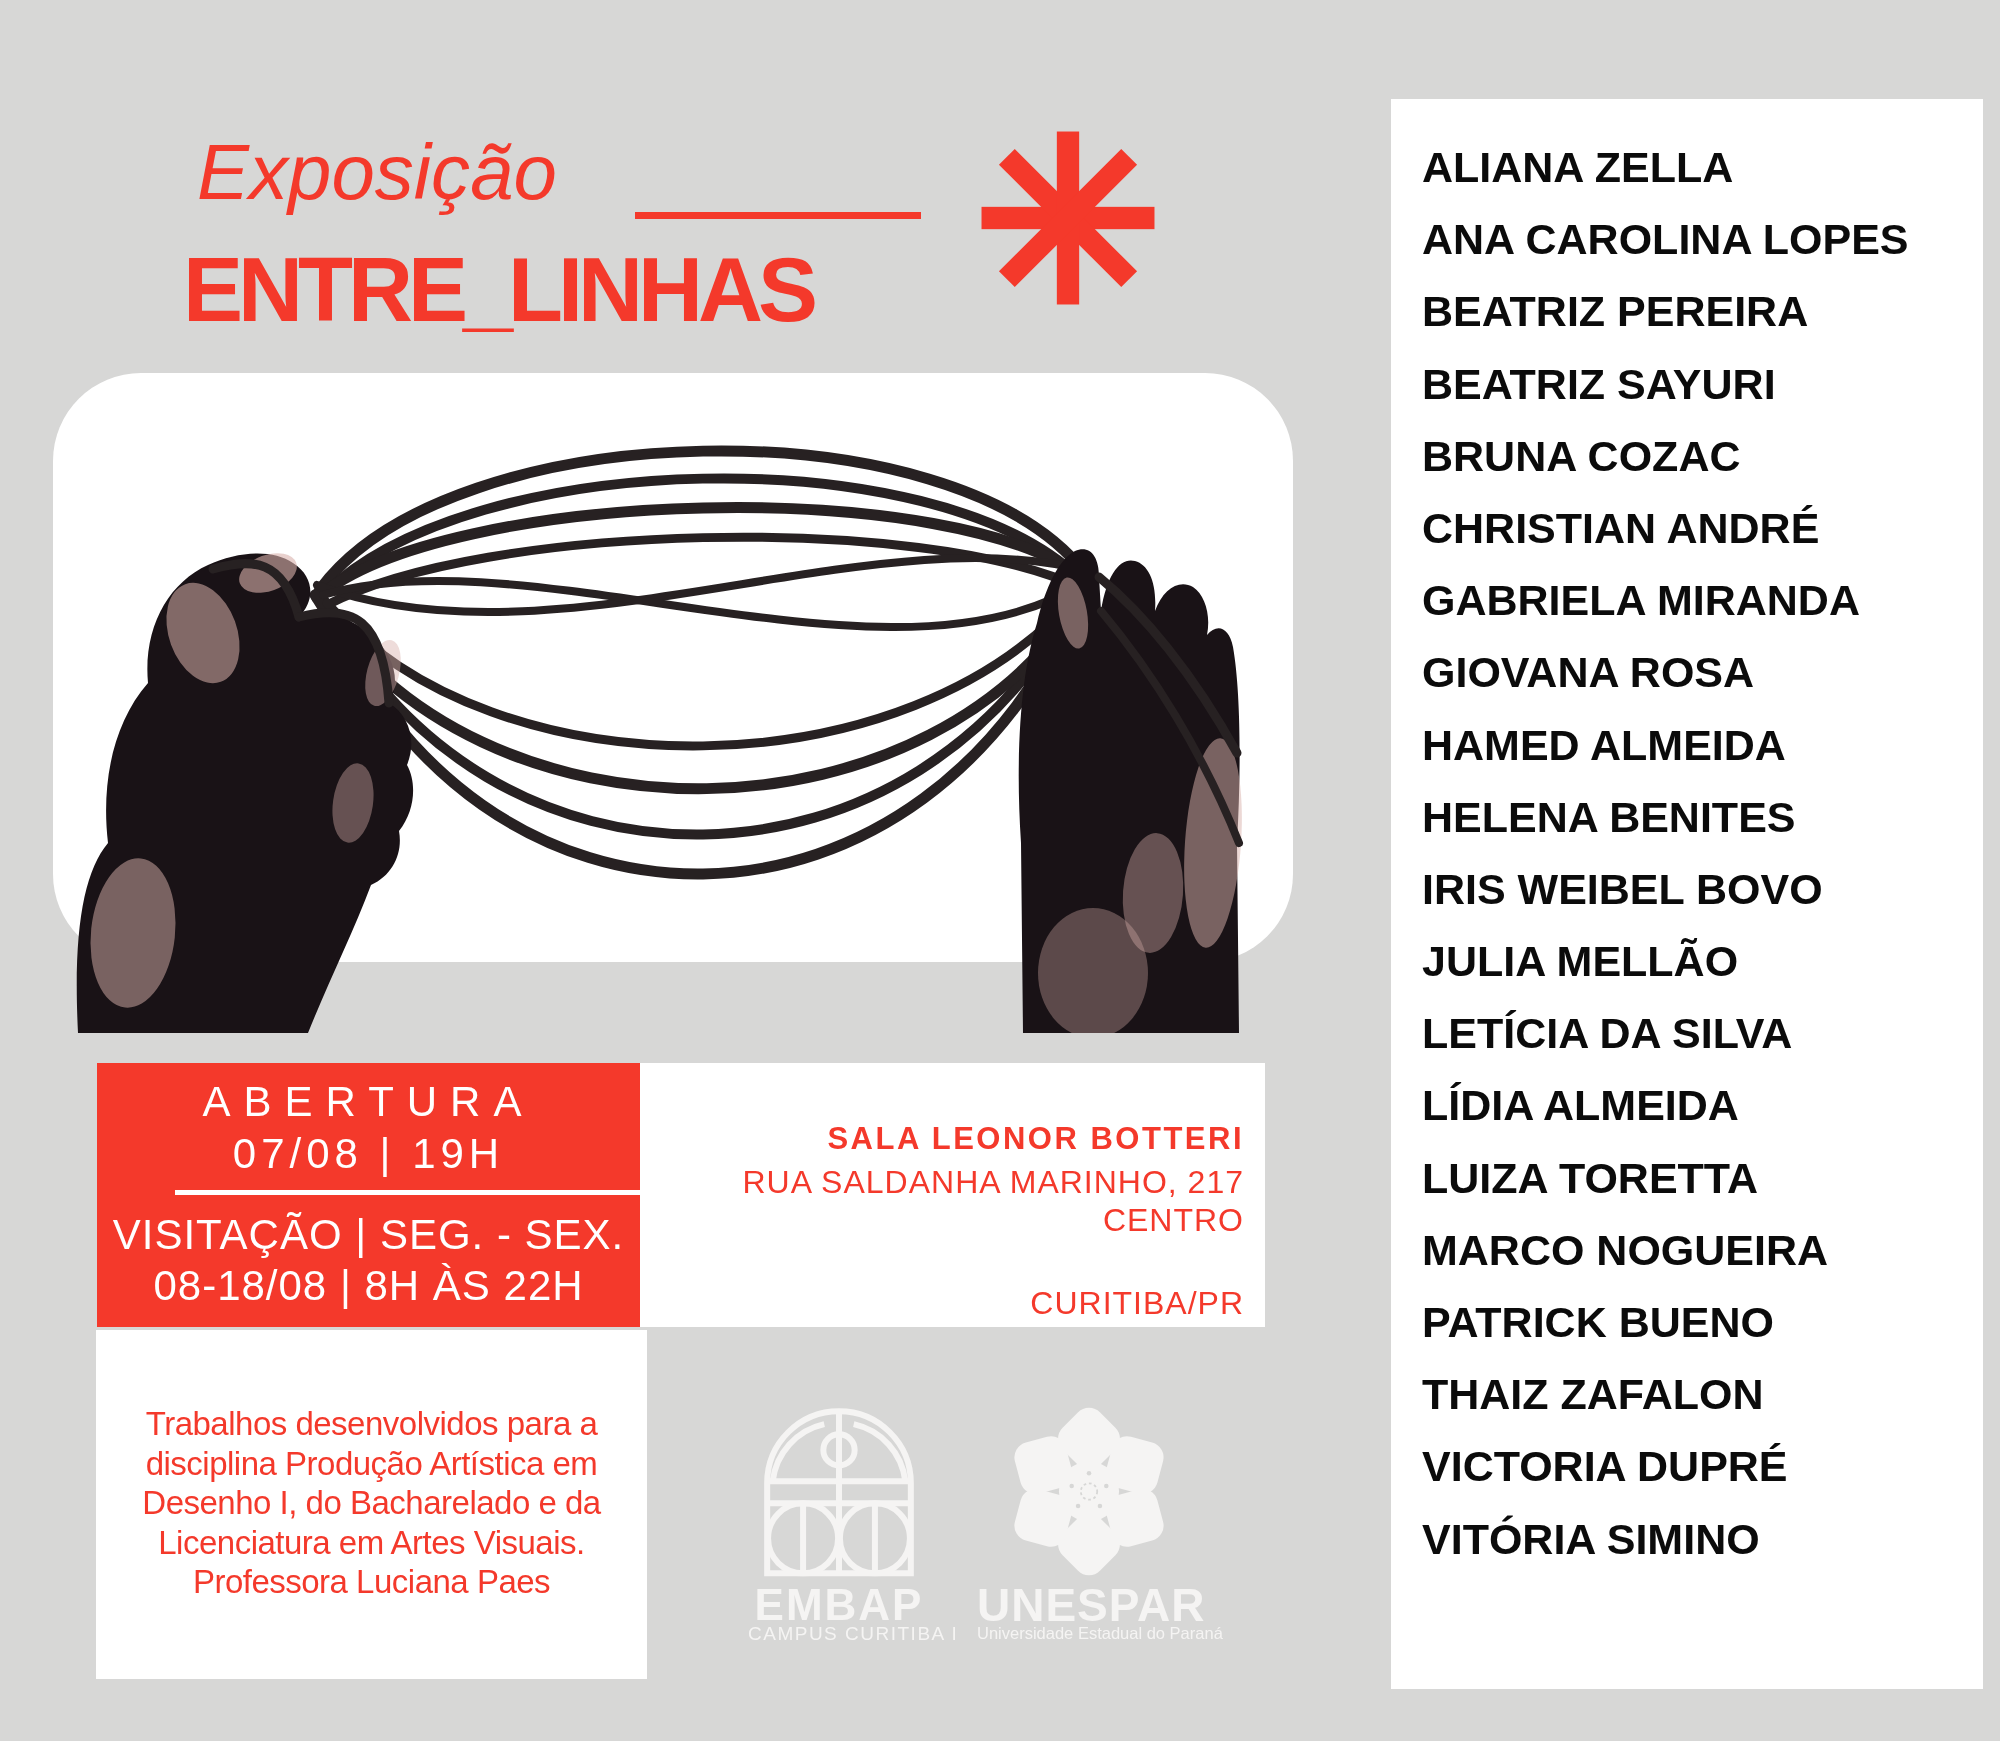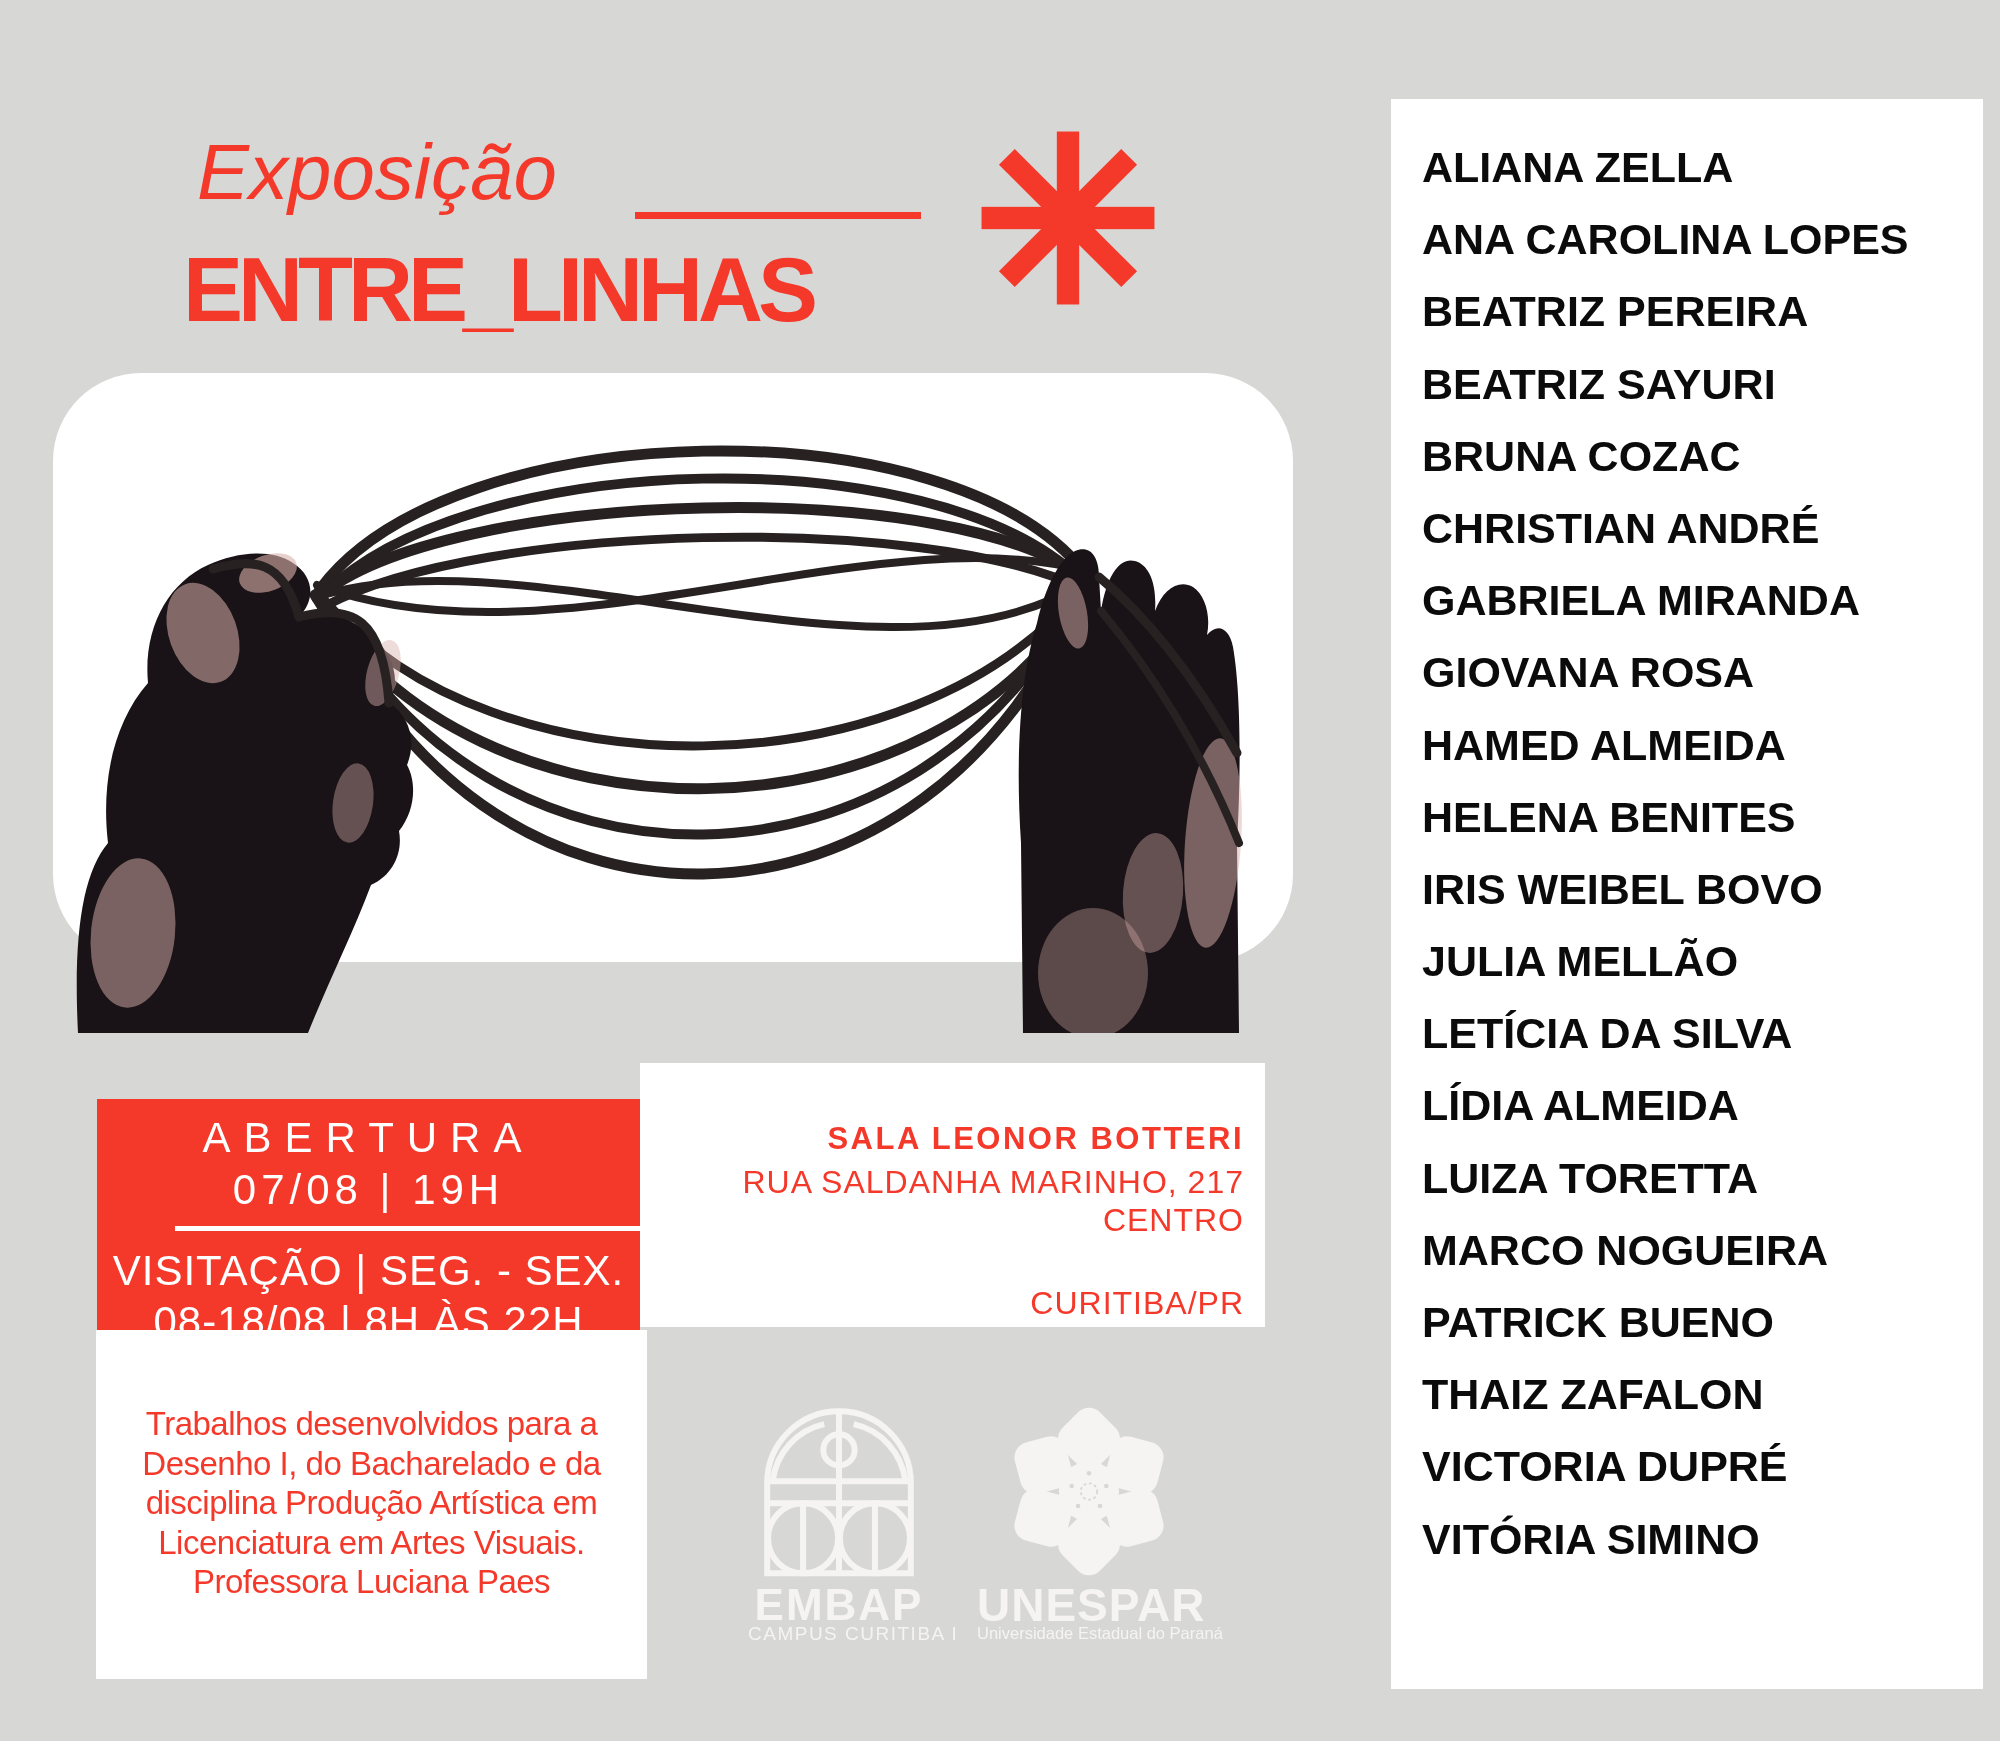--- a/index.html
+++ b/index.html
@@ -28,21 +28,21 @@
 
   
   .hero{position:absolute;left:53px;top:373px;width:1240px;height:660px;}
   .hero .panel{fill:var(--panel-white);}
   .hero .string{fill:none;stroke:var(--string);stroke-linecap:round;}
   .hero .hand{fill:var(--hand-dark);}
   .hero .pink{fill:var(--hand-pink);}
 
   
   .schedule-box{position:absolute;left:97px;top:1063px;width:543px;height:264px;
-          background:var(--red);color:#fff;text-align:center;margin-top:36px;}
+          background:var(--red);color:#fff;text-align:center;}
   .schedule-box div{position:absolute;width:100%;font-size:42px;line-height:52px;white-space:nowrap;}
   .sched-l1{top:13px;letter-spacing:13px;}
   .sched-l2{top:65px;letter-spacing:5px;}
   .sched-divider{position:absolute;left:78px;top:127px;width:404px;height:5px;background:#fff;}
   .sched-l3{top:146px;letter-spacing:1px;}
   .sched-l4{top:197px;letter-spacing:1px;}
 
   
   .venue-box{position:absolute;left:640px;top:1063px;width:625px;height:264px;
           background:var(--panel-white);color:var(--red);text-align:right;}
@@ -167,22 +167,22 @@
 
   <div class="venue-box">
     <div class="venue-room">SALA LEONOR BOTTERI</div>
     <div class="venue-street">RUA SALDANHA MARINHO, 217</div>
     <div class="venue-district">CENTRO</div>
     <div class="venue-city">CURITIBA/PR</div>
   </div>
 
   <div class="description-box">
     <div>Trabalhos desenvolvidos para a</div>
+    <div>disciplina Produção Artística em</div>
     <div>Desenho I, do Bacharelado e da</div>
-    <div>disciplina Produção Artística em</div>
     <div>Licenciatura em Artes Visuais.</div>
     <div>Professora Luciana Paes</div>
   </div>
 
   <svg class="logo-icon embap-icon" viewBox="0 0 172 190" aria-hidden="true">
     <g fill="none" stroke="currentColor" stroke-width="6.5">
       <path d="M8,186 V88 A78,78 0 0 1 164,88 V186 Z"></path>
       <line x1="8" y1="86" x2="164" y2="86"></line>
       <line x1="8" y1="110" x2="164" y2="110"></line>
       <line x1="86" y1="10" x2="86" y2="186"></line>

